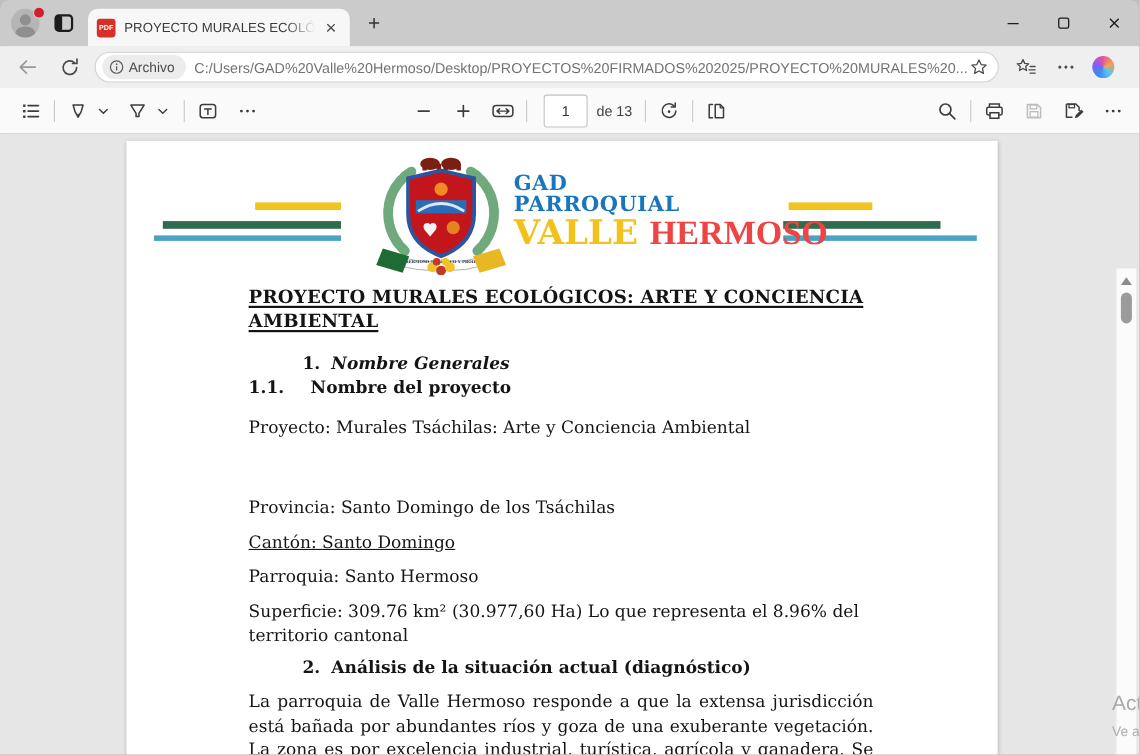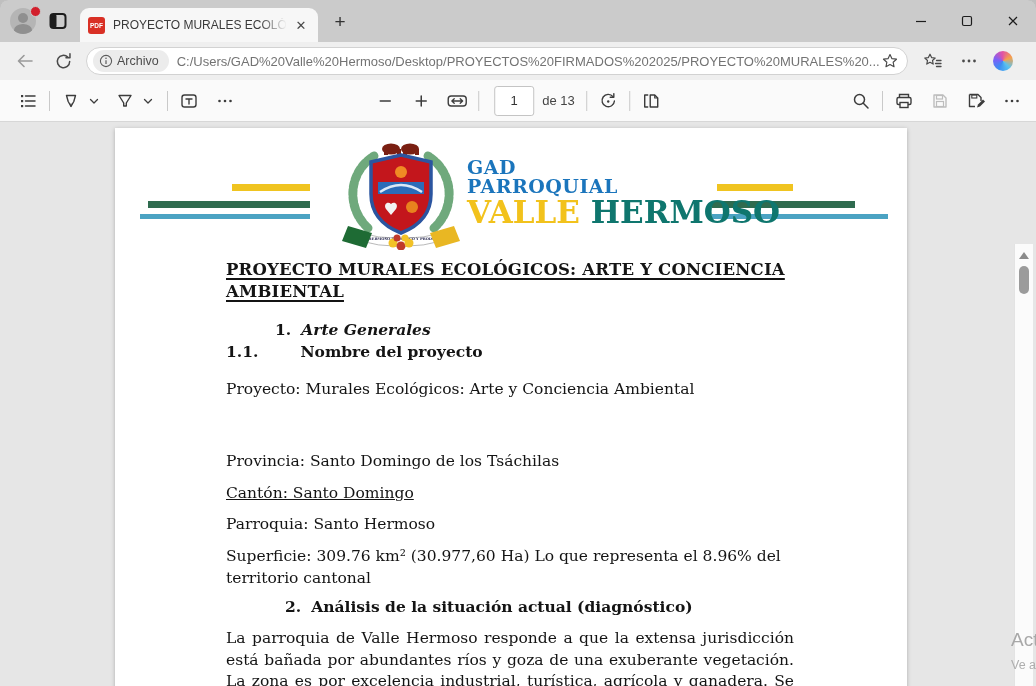--- a/index.html
+++ b/index.html
@@ -59,32 +59,32 @@
   .st-lg{left:33px;top:73px;width:162px;height:7px;background:#2f6b4f;}
   .st-lb{left:25px;top:86px;width:170px;height:5px;background:#4ba3c3;}
   .st-ry{left:602px;top:56px;width:76px;height:7px;background:#f0c420;}
   .st-rg{left:597px;top:73px;width:143px;height:7px;background:#2f6b4f;}
   .st-rb{left:597px;top:86px;width:176px;height:5px;background:#4ba3c3;}
   .crest{position:absolute;left:225px;top:8px;width:122px;height:114px;}
   .logotext{position:absolute;left:352px;top:30px;line-height:1;}
   .lt-small{font-size:19px;font-weight:800;color:#1b75bc;letter-spacing:.5px;line-height:19px;}
   .lt-big{font-size:31px;font-weight:800;line-height:32px;letter-spacing:0;}
   .lt-valle{color:#f2c21c;}
-  .lt-hermoso{color:#0f766e;}
+  .lt-hermoso{color:#ef4444;font-family:Liberation Serif, serif;}
   .doc{font-family:"DejaVu Serif","Liberation Serif",serif;color:#141414;}
   .doc-title{position:absolute;left:111px;top:131px;width:575px;font-size:16.5px;font-weight:bold;
     line-height:21.5px;letter-spacing:.2px;}
   .doc-title span{text-decoration:underline;text-decoration-thickness:1.5px;text-underline-offset:3px;}
   .hnum{display:inline-block;font-weight:bold;}
   .h-s1{position:absolute;left:160px;top:192px;font-size:15.5px;font-weight:bold;}
   .h-s1 .ttl{font-style:italic;margin-left:10px;}
   .h-s11{position:absolute;left:111px;top:214px;font-size:15.5px;font-weight:bold;}
-  .h-s11 .ttl,.h-s12 .ttl{margin-left:42px;}
+  .h-s11 .ttl,.h-s12 .ttl{margin-left:24px;}
   .h-s12{position:absolute;left:111px;top:291px;font-size:15.5px;font-weight:bold;}
-  .h-s2{position:absolute;left:170px;top:469px;font-size:15.5px;font-weight:bold;}
+  .h-s2{position:absolute;left:160px;top:469px;font-size:15.5px;font-weight:bold;}
   .h-s2 .ttl{margin-left:10px;}
   .pline{position:absolute;left:111px;font-size:15.5px;}
   .p-project{top:252px;}
   .p-prov{top:324px;}
   .p-cant{top:356px;text-decoration:underline;}
   .p-parr{top:387px;}
   .p-sup{top:418px;width:570px;line-height:21.5px;}
   .p-body{top:500px;width:568px;line-height:21.5px;text-align:justify;}
   
   .scrollbar{position:absolute;left:1014px;top:122px;width:19px;height:564px;background:#fbfbfb;
@@ -358,26 +358,26 @@
           <span class="lt-hermoso">HERMOSO</span>
         </div>
       </div>
 
       <div class="doc-title">
         <span>PROYECTO MURALES ECOLÓGICOS: ARTE Y CONCIENCIA</span><br>
         <span>AMBIENTAL</span>
       </div>
 
       <div class="h-s1">
-        <span class="hnum">1.</span><span class="ttl">Arte Generales</span>
+        <span class="hnum">1.</span><span class="ttl">Nombre Generales</span>
       </div>
       <div class="h-s11">
         <span class="hnum">1.1.</span><span class="ttl">Nombre del proyecto</span>
       </div>
-      <div class="pline p-project">Proyecto: Murales Ecológicos: Arte y Conciencia Ambiental</div>
+      <div class="pline p-project">Proyecto: Murales Tsáchilas: Arte y Conciencia Ambiental</div>
       <div class="pline p-prov">Provincia: Santo Domingo de los Tsáchilas</div>
       <div class="pline p-cant">Cantón: Santo Domingo</div>
       <div class="pline p-parr">Parroquia: Santo Hermoso</div>
       <div class="pline p-sup">Superficie: 309.76 km² (30.977,60 Ha) Lo que representa el 8.96% del territorio cantonal</div>
       <div class="h-s2">
         <span class="hnum">2.</span><span class="ttl">Análisis de la situación actual (diagnóstico)</span>
       </div>
       <div class="pline p-body">La parroquia de Valle Hermoso responde a que la extensa jurisdicción está bañada por abundantes ríos y goza de una exuberante vegetación. La zona es por excelencia industrial, turística, agrícola y ganadera. Se encuentra a ubicada a</div>
     </div>
 

